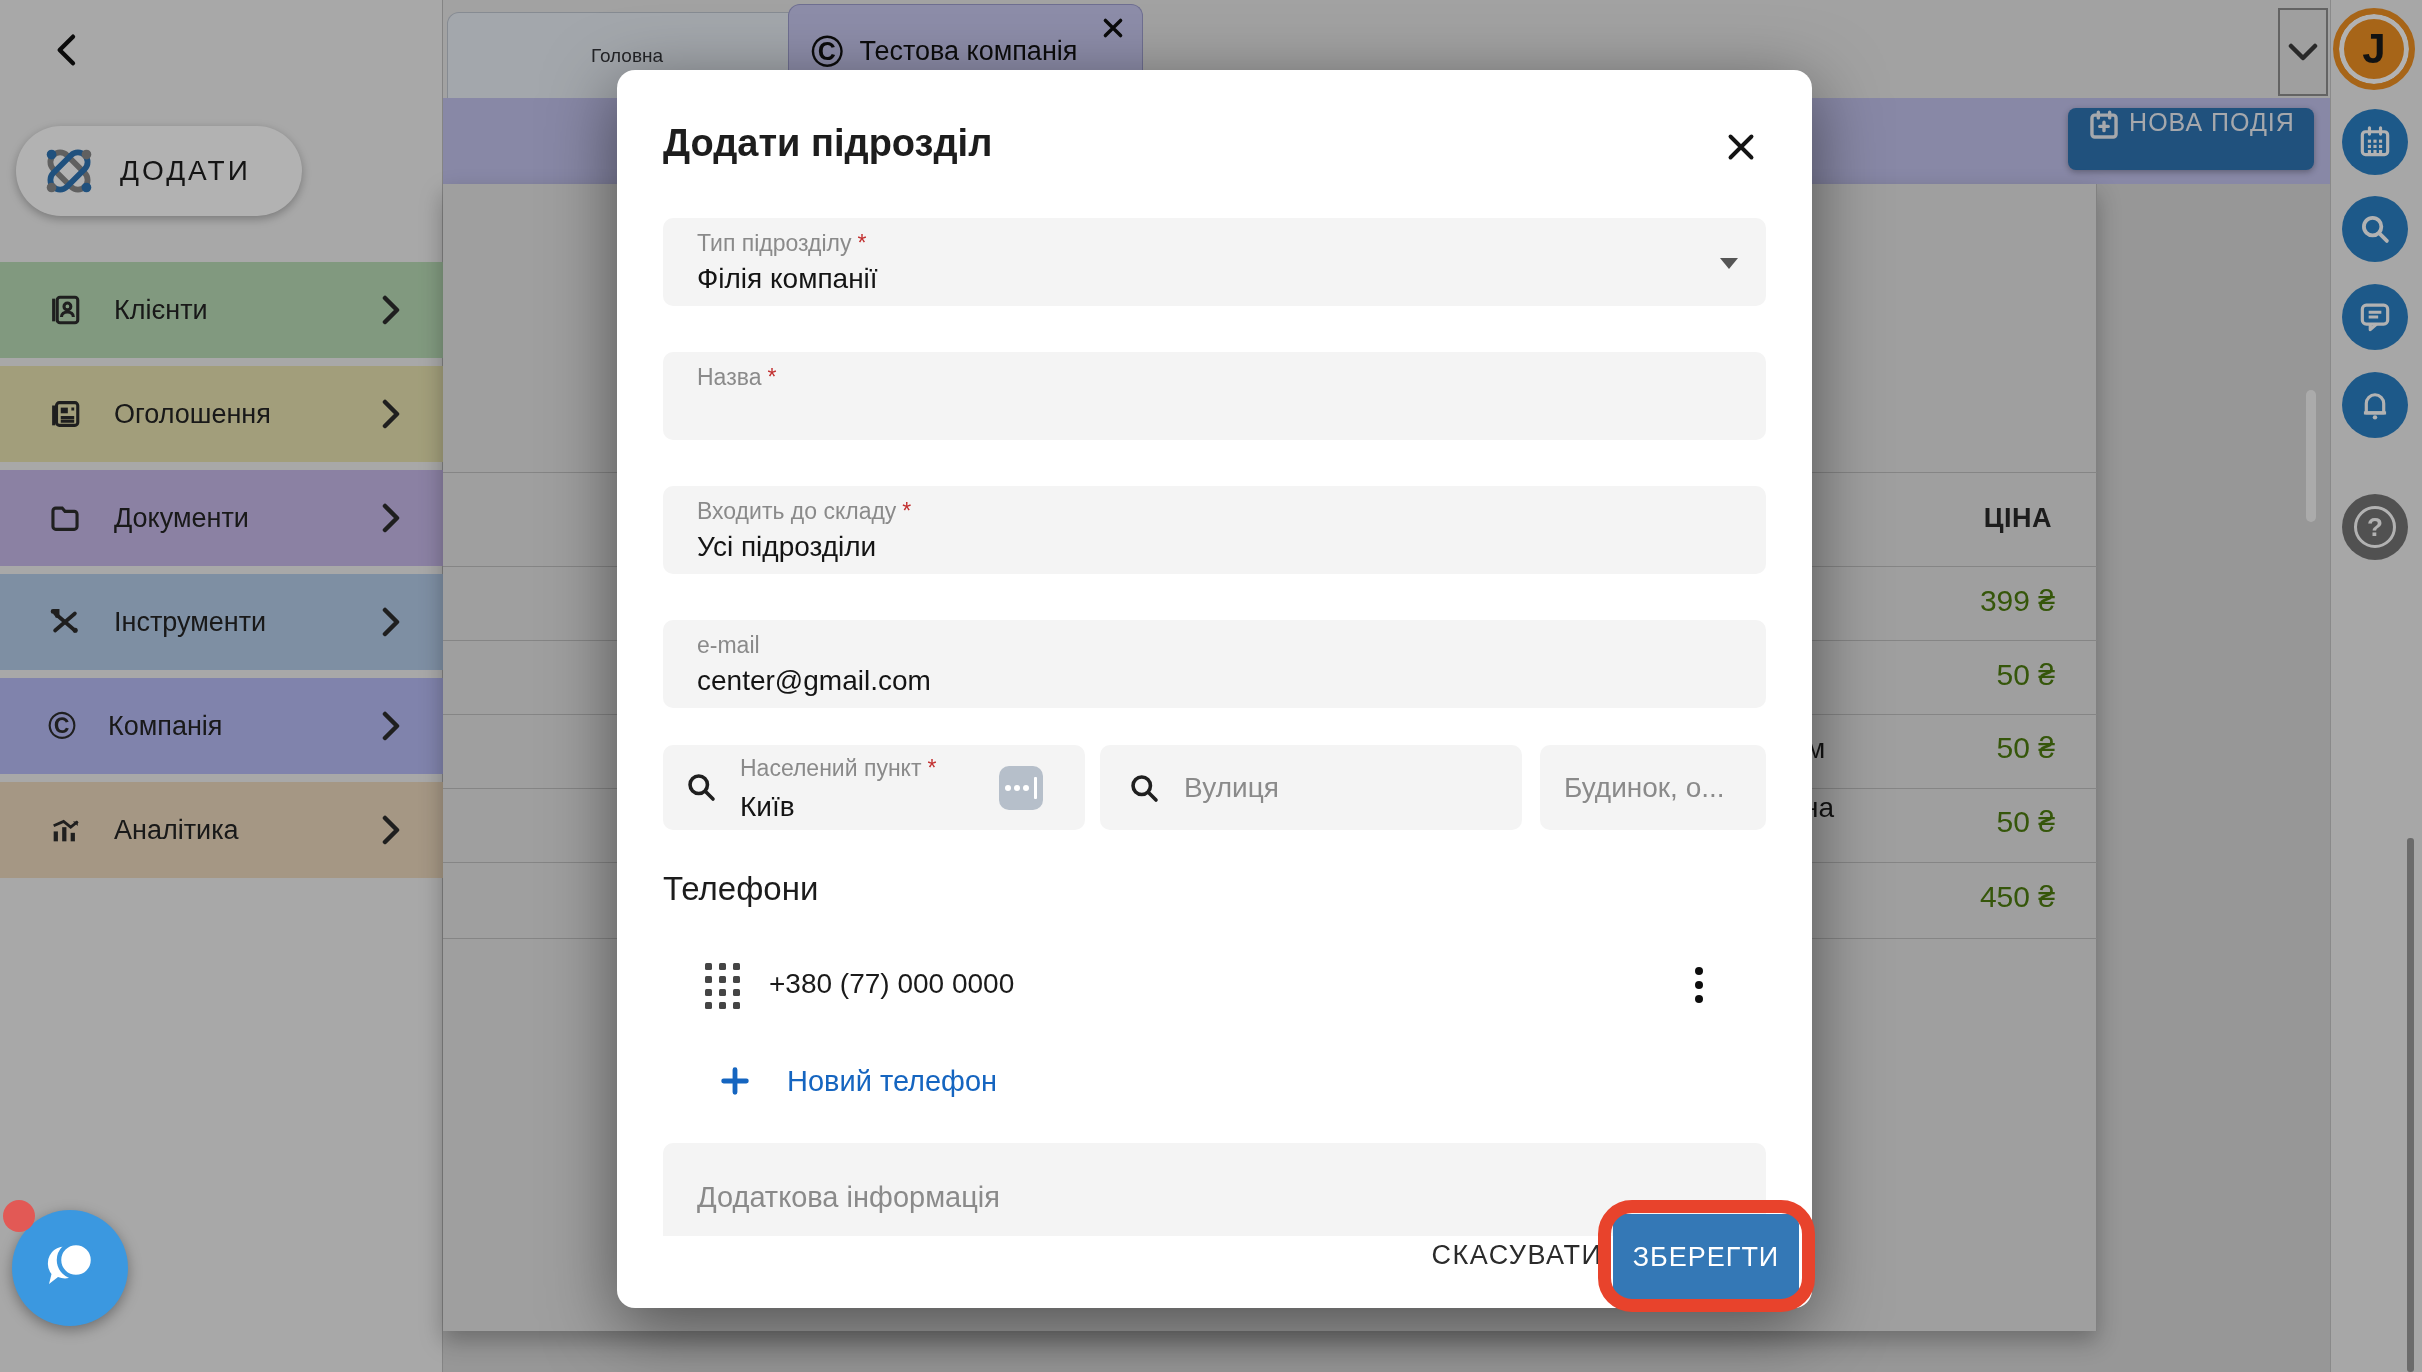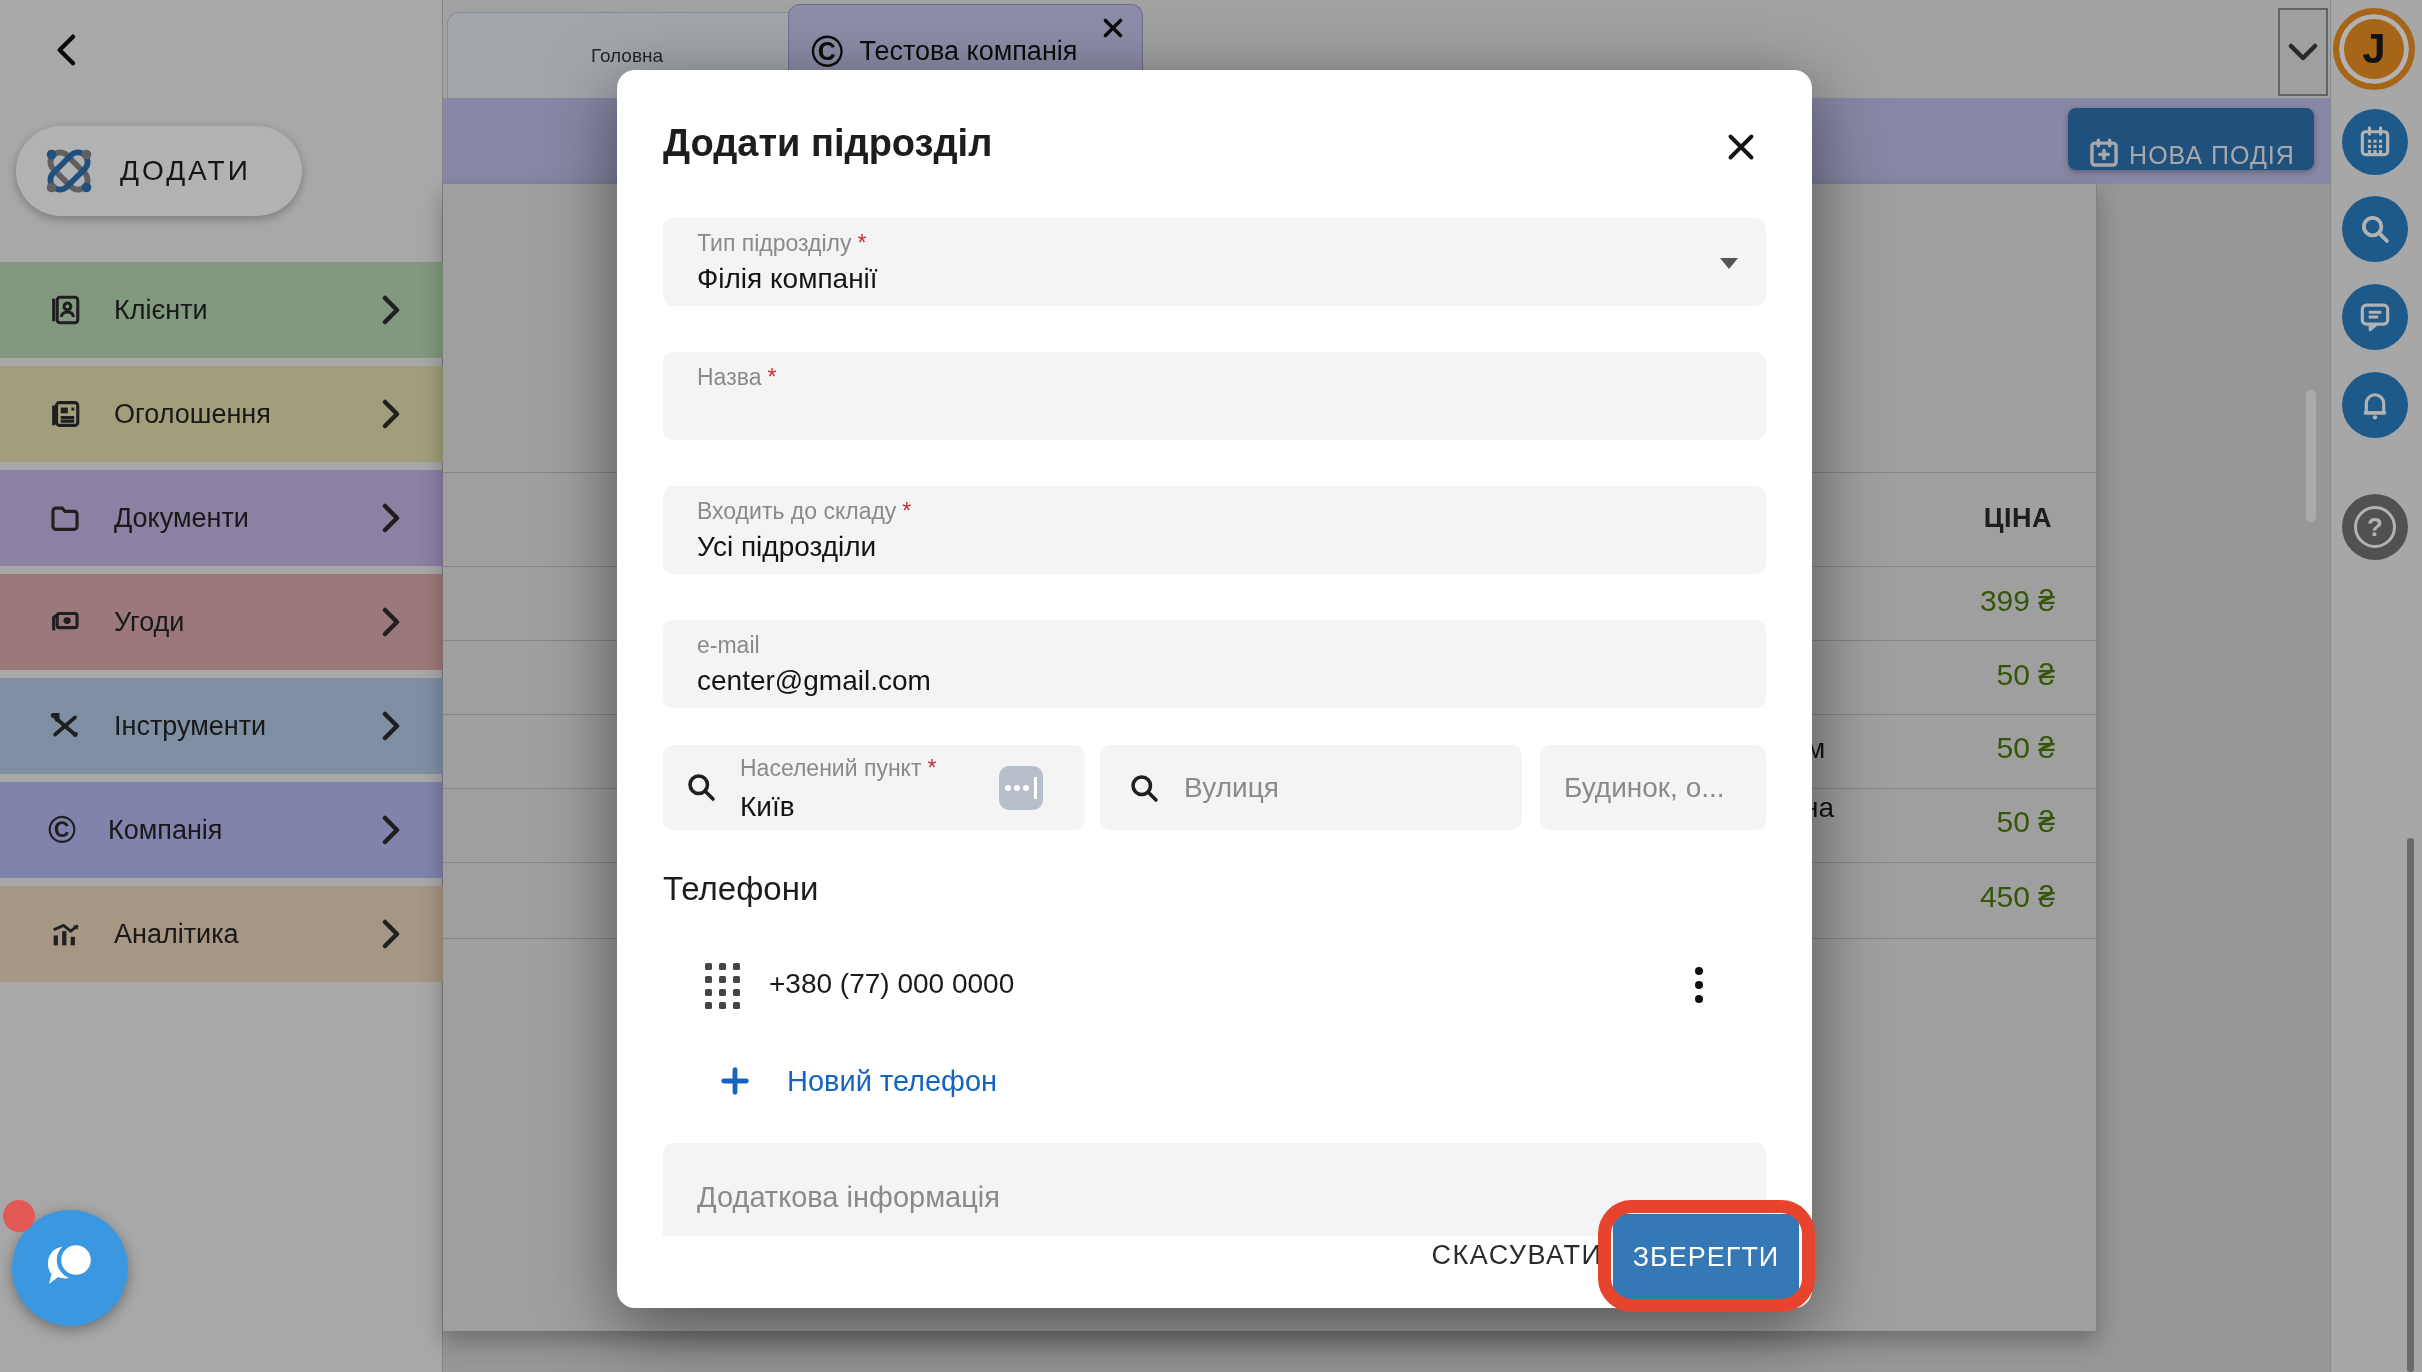--- a/index.html
+++ b/index.html
@@ -25,21 +25,21 @@
   .tab-active{position:absolute;left:788px;top:4px;width:355px;height:94px;border-radius:12px 12px 0 0;
             background:#cbcbf3;border:1px solid #9f9fd0;border-bottom:none;display:flex;align-items:center;padding-left:22px;gap:16px;cursor:pointer;}
   .tab-active .t-label{font-size:27px;font-weight:500;color:#121212;}
   .tab-close{position:absolute;right:14px;top:10px;width:28px;height:28px;cursor:pointer;}
   .tab-dd{position:absolute;left:2278px;top:8px;width:50px;height:88px;background:#e4e4e4;border:2px solid #8f8f8f;
           display:flex;align-items:center;justify-content:center;cursor:pointer;}
 
   
   .headerbar{position:absolute;left:443px;top:98px;width:1887px;height:86px;background:#c3c3ee;}
   .newevent{position:absolute;left:2068px;top:108px;width:246px;height:62px;border-radius:8px;background:#2e74b4;
-            display:flex;align-items:flex-end;justify-content:center;gap:8px;color:#eef1f6;font-size:25px;font-weight:500;
+            display:flex;align-items:flex-start;justify-content:center;gap:8px;color:#eef1f6;font-size:25px;font-weight:500;
             letter-spacing:1px;cursor:pointer;box-shadow:0 2px 6px rgba(0,0,0,.3);}
 
   
   .content{position:absolute;left:443px;top:184px;width:1887px;height:1188px;background:#d8d8d8;}
   .panel{position:absolute;left:443px;top:184px;width:1654px;height:1147px;background:#e4e4e4;
          border-right:1px solid #b9b9b9;box-shadow:0 10px 22px rgba(0,0,0,.28);}
   .tline{position:absolute;left:443px;width:1654px;height:1px;background:#bfbfbf;}
   .price-hd{position:absolute;left:1852px;top:503px;width:200px;text-align:right;font-size:27px;font-weight:700;color:#2a2a2a;letter-spacing:.5px;}
   .price{position:absolute;left:1800px;width:255px;text-align:right;font-size:30px;color:#4d7c0f;}
   .frag{position:absolute;font-size:28px;color:#1c1c1c;}
@@ -171,35 +171,20 @@
           </svg>
         </span>
         <span class="mi-label">Документи</span>
         <span>
           <svg width="20" height="30" viewBox="0 0 12 20">
               <path d="M2 2 L10 10 L2 18" fill="none" stroke="#2d2d2d" stroke-width="3" stroke-linecap="round" stroke-linejoin="round"></path>
             </svg>
         </span>
       </div>
 
-      <div class="menu-item" style="background: rgb(223, 173, 175);">
-        <span>
-          <svg width="34" height="34" viewBox="0 0 24 24" fill="none" stroke="#2d2d2d" stroke-width="2.2">
-            <path d="M4 8 v10 M4 8 h2"></path>
-              <rect x="6.5" y="6" width="14" height="10" rx="1.5"></rect>
-            <ellipse cx="13.5" cy="11" rx="2.6" ry="2.4" fill="#2d2d2d" stroke="none"></ellipse>
-          </svg>
-        </span>
-        <span class="mi-label">Угоди</span>
-        <span>
-          <svg width="20" height="30" viewBox="0 0 12 20">
-              <path d="M2 2 L10 10 L2 18" fill="none" stroke="#2d2d2d" stroke-width="3" stroke-linecap="round" stroke-linejoin="round"></path>
-            </svg>
-        </span>
-      </div>
 
       <div class="menu-item" style="background: rgb(181, 205, 234);">
         <span>
           <svg width="34" height="34" viewBox="0 0 24 24" fill="none" stroke="#2d2d2d" stroke-width="2.6" stroke-linecap="round">
             <path d="M5 6 L19 18"></path>
               <path d="M19 6 L5 18"></path>
             <path d="M3.5 4.5 l3 0 l0 3" stroke-width="3.2"></path>
               <circle cx="19.2" cy="17.8" r="1.8" fill="#2d2d2d" stroke="none"></circle>
           </svg>
         </span>

